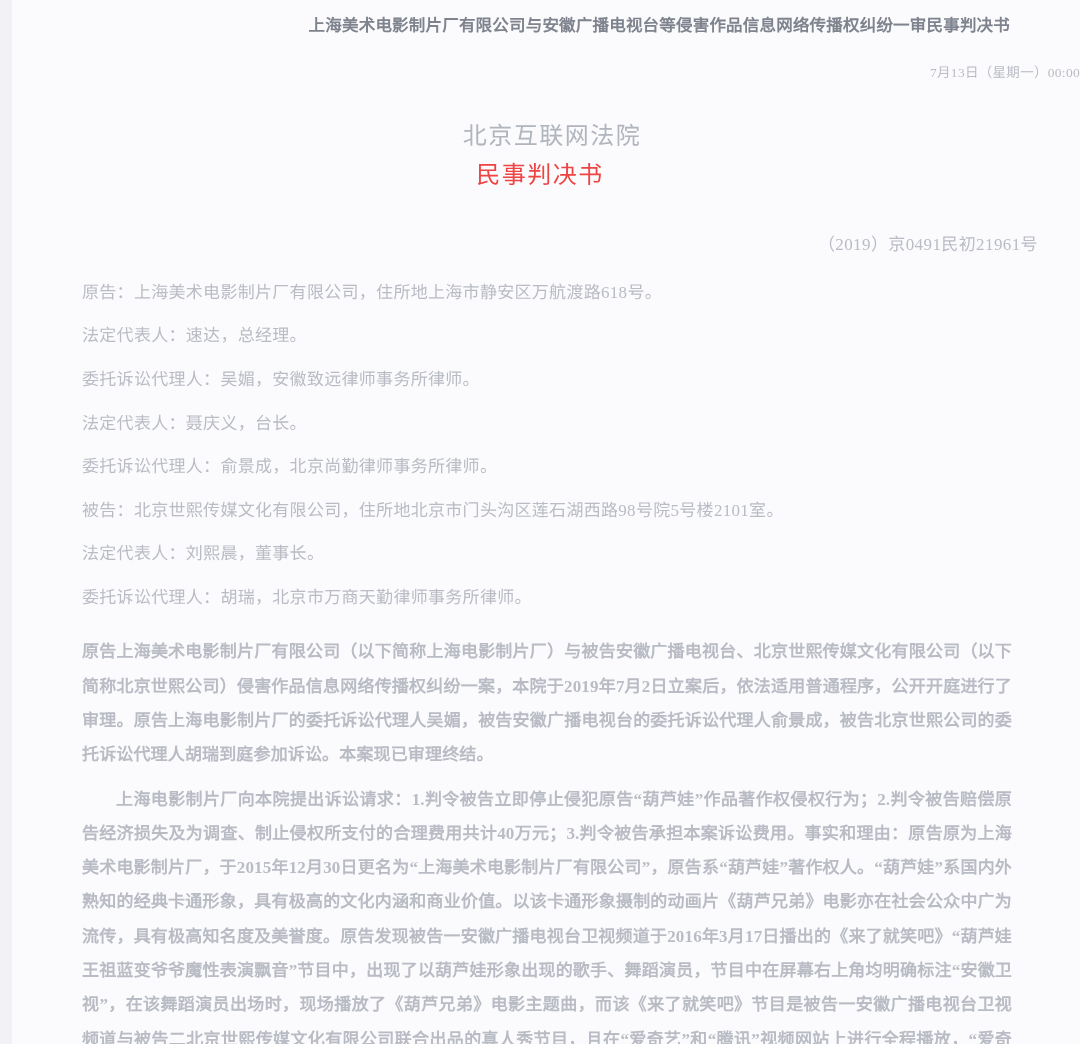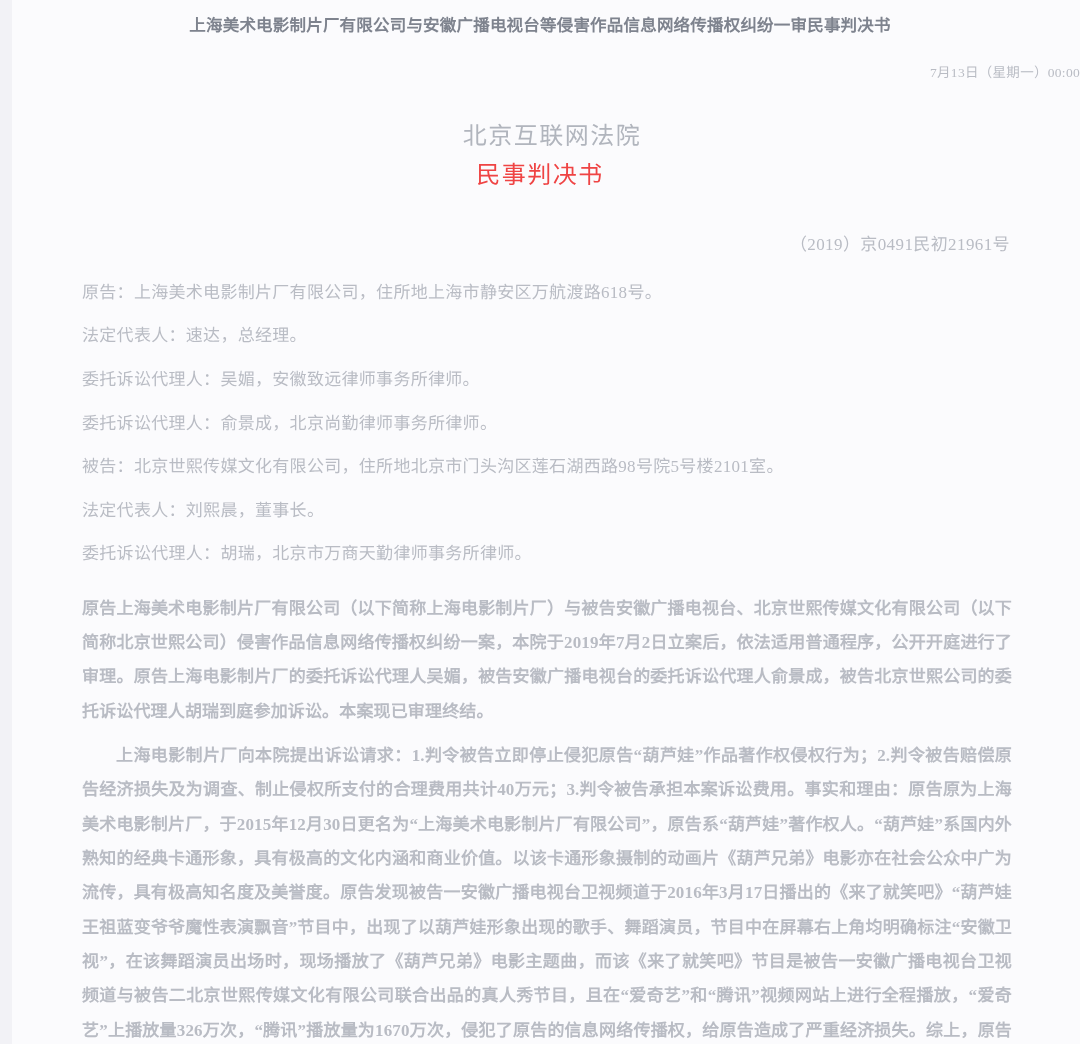--- a/index.html
+++ b/index.html
@@ -29,21 +29,21 @@
     left: 0;
     top: 0;
     width: 12px;
     height: 100%;
     background: #f2f2f6;
     pointer-events: none;
   }
   .doc-title {
     margin: 0;
     padding: 14px 70px 0 70px;
-    text-align: center;
+    text-align: right;
     font-size: 16.5px;
     font-weight: bold;
     color: #7e838e;
     letter-spacing: 0.2px;
     line-height: 1.5;
   }
   .doc-subline {
     margin: 0;
     padding: 22px 0 0 0;
     text-align: right;
@@ -66,21 +66,21 @@
   }
   .court-doc-type {
     display: block;
     font-size: 24px;
     color: #ef4444;
     letter-spacing: 1.5px;
     line-height: 1.65;
   }
   .case-number {
     margin: 0;
-    padding: 34px 70px 0 0;
+    padding: 34px 42px 0 0;
     text-align: right;
     font-size: 17px;
     color: #b9bcc4;
     letter-spacing: 0.4px;
   }
   .body-wrap {
     padding: 16px 68px 30px 82px;
   }
   .party-line {
     margin: 0;
@@ -127,20 +127,21 @@
     <span class="court-doc-type">民事判决书</span>
   </div>
 
   <div class="case-number">（2019）京0491民初21961号</div>
 
   <div class="body-wrap">
 
     <p class="party-line">原告：上海美术电影制片厂有限公司，住所地上海市静安区万航渡路618号。</p>
     <p class="party-line">法定代表人：速达，总经理。</p>
     <p class="party-line">委托诉讼代理人：吴媚，安徽致远律师事务所律师。</p>
+    <p class="party-line">法定代表人：聂庆义，台长。</p>
     <p class="party-line">委托诉讼代理人：俞景成，北京尚勤律师事务所律师。</p>
     <p class="party-line">被告：北京世熙传媒文化有限公司，住所地北京市门头沟区莲石湖西路98号院5号楼2101室。</p>
     <p class="party-line">法定代表人：刘熙晨，董事长。</p>
     <p class="party-line">委托诉讼代理人：胡瑞，北京市万商天勤律师事务所律师。</p>
 
     <p class="para first-body">原告上海美术电影制片厂有限公司（以下简称上海电影制片厂）与被告安徽广播电视台、北京世熙传媒文化有限公司（以下简称北京世熙公司）侵害作品信息网络传播权纠纷一案，本院于2019年7月2日立案后，依法适用普通程序，公开开庭进行了审理。原告上海电影制片厂的委托诉讼代理人吴媚，被告安徽广播电视台的委托诉讼代理人俞景成，被告北京世熙公司的委托诉讼代理人胡瑞到庭参加诉讼。本案现已审理终结。</p>
 
     <p class="para claims">上海电影制片厂向本院提出诉讼请求：1.判令被告立即停止侵犯原告“葫芦娃”作品著作权侵权行为；2.判令被告赔偿原告经济损失及为调查、制止侵权所支付的合理费用共计40万元；3.判令被告承担本案诉讼费用。事实和理由：原告原为上海美术电影制片厂，于2015年12月30日更名为“上海美术电影制片厂有限公司”，原告系“葫芦娃”著作权人。“葫芦娃”系国内外熟知的经典卡通形象，具有极高的文化内涵和商业价值。以该卡通形象摄制的动画片《葫芦兄弟》电影亦在社会公众中广为流传，具有极高知名度及美誉度。原告发现被告一安徽广播电视台卫视频道于2016年3月17日播出的《来了就笑吧》“葫芦娃王祖蓝变爷爷魔性表演飘音”节目中，出现了以葫芦娃形象出现的歌手、舞蹈演员，节目中在屏幕右上角均明确标注“安徽卫视”，在该舞蹈演员出场时，现场播放了《葫芦兄弟》电影主题曲，而该《来了就笑吧》节目是被告一安徽广播电视台卫视频道与被告二北京世熙传媒文化有限公司联合出品的真人秀节目，且在“爱奇艺”和“腾讯”视频网站上进行全程播放，“爱奇艺”上播放量326万次，“腾讯”播放量为1670万次，侵犯了原告的信息网络传播权，给原告造成了严重经济损失。综上，原告认为被告已经侵犯原告著作权并对葫芦娃中的卡通形象进行侵权性质的使用，故诉至法院，请求判如所请。</p>
 
   </div>

